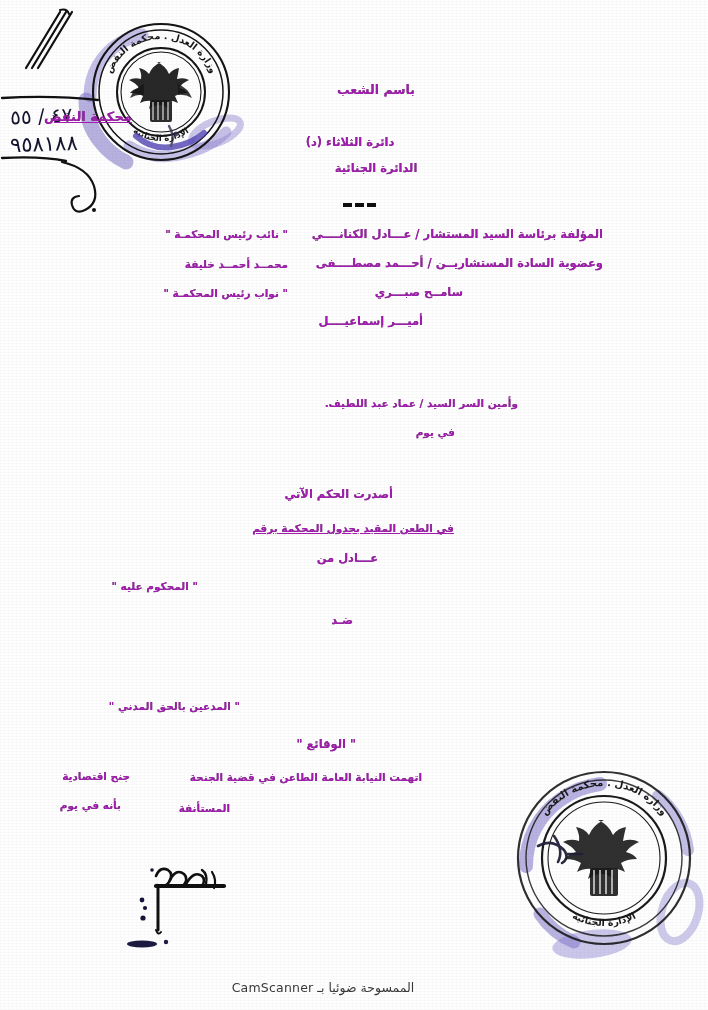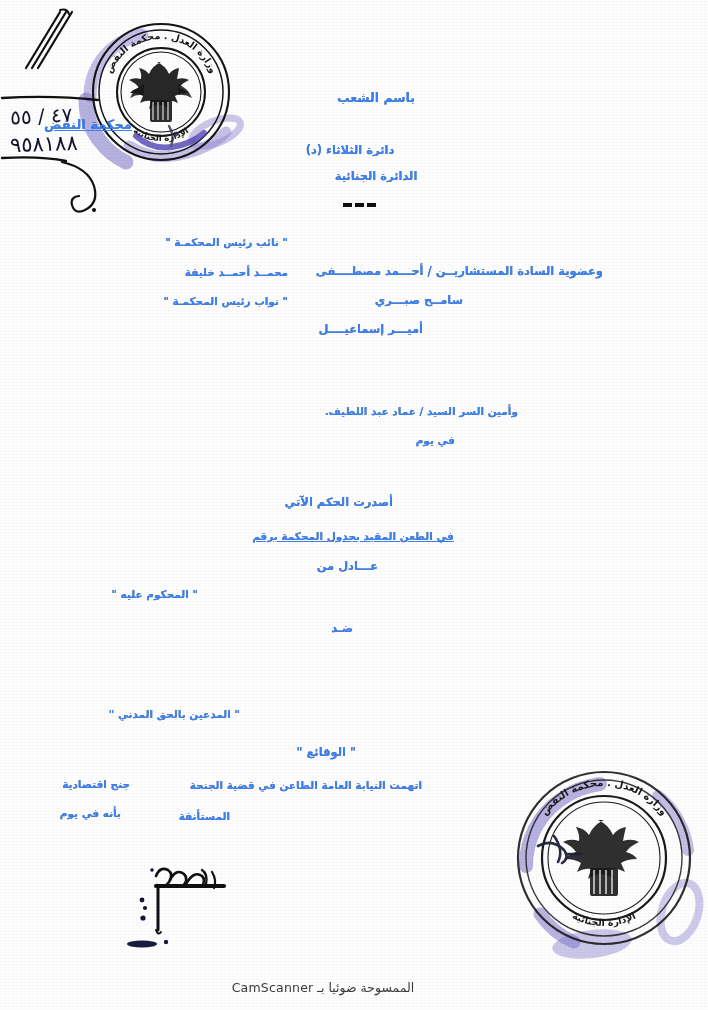--- a/index.html
+++ b/index.html
@@ -19,25 +19,24 @@
     position: absolute;
     inset: 0;
     background: #fefefe;
   }
 
   
   .t {
     position: absolute;
     white-space: nowrap;
     font-weight: 700;
-    color: #3b82f6;
+    color: #a21caf;
     line-height: 1;
     direction: rtl;
     letter-spacing: 0px;
-    margin-top: 8px;
   }
   .t.sm  { font-size: 10.5px; }
   .t.md  { font-size: 11.5px; }
   .t.lg  { font-size: 12.5px; }
 
   
   #page .t {
     text-shadow: 0 0 0.35px rgba(0,0,0,0.55);
   }
 
@@ -208,20 +207,21 @@
   <div class="t md hdr" style="left:0; top:137px; width:656px; text-align:center; padding-left:44px;">دائرة الثلاثاء (د)</div>
 
   <div class="t md hdr" style="left:0; top:163px; width:708px; text-align:center; padding-left:44px;">الدائرة الجنائية</div>
 
   <div class="dashes" style="left:343px; top:203px;">
     <i></i>
       <i></i>
       <i></i>
   </div>
 
+  <div class="t md" style="right:105px; top:229px;">المؤلفة برئاسة السيد المستشار / عـــادل الكنانــــي</div>
   <div class="t sm" style="right:420px; top:229px;">" نائب رئيس المحكمـة "</div>
 
   <div class="t md" style="right:105px; top:258px;">وعضوية السادة المستشاريــن / أحـــمد مصطــــفى</div>
   <div class="t sm" style="right:420px; top:259px;">محمــد أحمــد خليفة</div>
 
   <div class="t md" style="right:245px; top:287px;">سامــح صبـــري</div>
   <div class="t sm" style="right:420px; top:288px;">" نواب رئيس المحكمـة "</div>
 
   <div class="t md" style="right:285px; top:316px;">أميـــر إسماعيــــل</div>
 

